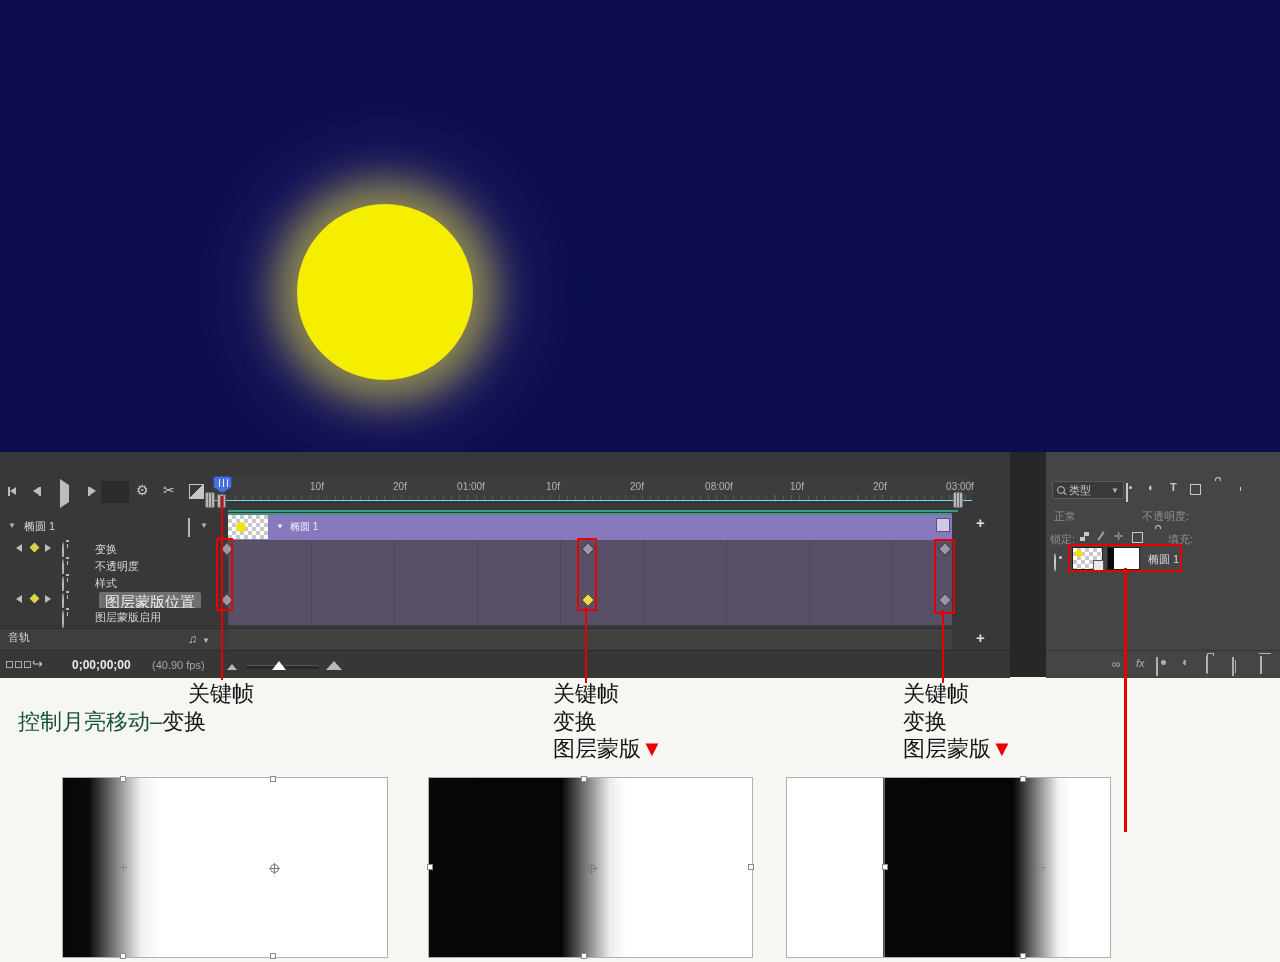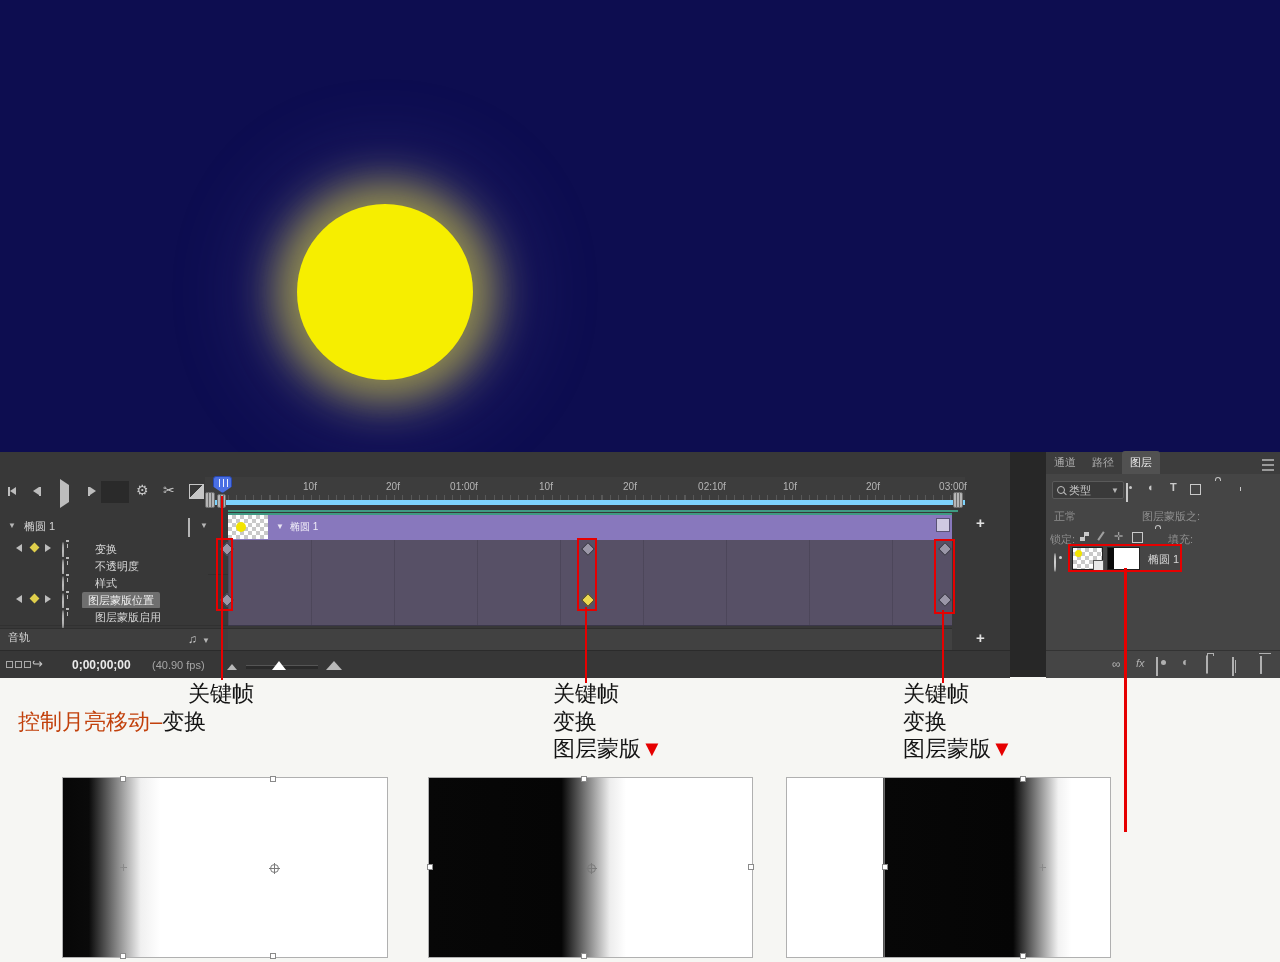--- a/index.html
+++ b/index.html
@@ -30,21 +30,21 @@
   .mag::after{content:"";position:absolute;width:4px;height:1px;background:#c0c0c0;transform:rotate(45deg);right:-3px;bottom:-1px}
   .chv{color:#b5b5b5;font-size:8px}
   .checker{background-color:#fff;background-image:linear-gradient(45deg,#c9c9c9 25%,transparent 25%,transparent 75%,#c9c9c9 75%),linear-gradient(45deg,#c9c9c9 25%,transparent 25%,transparent 75%,#c9c9c9 75%);background-size:8px 8px;background-position:0 0,4px 4px}
   .film{width:9px;height:11px;border:1px solid #b5b5b5;position:relative}
   .film::after{content:"";position:absolute;left:0;right:0;top:4px;height:1px;background:#b5b5b5}
   
   .tl{left:0;top:452px;width:1010px;height:225px;background:#383838}
   .tl-tabbar{left:0;top:0;width:1010px;height:24px;background:#272727}
   .tl-tab{left:10px;top:5px;color:#cfcfcf;font-size:11px}
   .menu-ic{width:12px;height:8px;border-top:2px solid #9a9a9a;border-bottom:2px solid #9a9a9a;background:linear-gradient(#9a9a9a,#9a9a9a) center/100% 2px no-repeat}
-  .ruler{left:205px;top:25px;width:760px;height:23px;background:#3d3d3d;border-bottom:5px solid #7dd3fc}
+  .ruler{left:212px;top:25px;width:760px;height:23px;background:#3d3d3d;border-bottom:1px solid #7dd3fc}
   .ruler .ticks{position:absolute;left:23px;right:0;bottom:0;height:5px;background:repeating-linear-gradient(90deg,rgba(255,255,255,.14) 0 1px,transparent 1px 8.3px)}
   .rlab{position:absolute;top:4px;transform:translateX(-50%);color:#b5b5b5;font-size:10px}
   .lane-bg{background:#575066;border-bottom:1px solid #3b374a;background-image:repeating-linear-gradient(90deg,rgba(0,0,0,.12) 0 1px,transparent 1px 83px)}
   .rowl{background:#383838;border-bottom:1px solid #313131}
   .sel-lab{background:#6f6f6f;border-radius:2px;padding:1px 6px;color:#eee}
   .plus{color:#e0e0e0;font-size:15px;font-weight:bold}
   .slider-track{height:3px;background:#2a2a2a;border-top:1px solid #555}
   .mt{width:0;height:0;border-left:5px solid transparent;border-right:5px solid transparent;border-bottom:6px solid #b9b9b9}
   .mt.big{border-left-width:8px;border-right-width:8px;border-bottom-width:9px}
   .mt.handle{border-bottom-color:#fff;border-left-width:7px;border-right-width:7px;border-bottom-width:9px}
@@ -69,21 +69,21 @@
   .folderic{width:13px;height:9px;border:1px solid #b0b0b0;border-radius:1px;position:relative;margin-top:3px}
   .folderic::before{content:"";position:absolute;top:-3px;left:0;width:5px;height:2px;border:1px solid #b0b0b0;border-bottom:none}
   .newic{width:11px;height:11px;border:1px solid #b0b0b0;position:relative}
   .newic::after{content:"";position:absolute;left:2px;top:2px;right:2px;bottom:2px;border-left:1px solid #b0b0b0;border-top:1px solid #b0b0b0}
   .trashic{width:10px;height:11px;border:1px solid #b0b0b0;border-top:none;position:relative;margin-top:3px;border-radius:0 0 1px 1px}
   .trashic::before{content:"";position:absolute;top:-3px;left:-2px;width:12px;height:1px;background:#b0b0b0}
   
   .redline{background:#e60000}
   .redrect{border:2px solid #e60000}
   .note{font-size:22px;color:#141414;line-height:27px;white-space:nowrap}
-  .note .red{color:#c2410c}
+  .note .red{color:#14532d}
   .tri-dn{color:#e60000}
   
   .thumb{border:1px solid #b0b0b0;background:#fff;position:absolute;top:777px;height:179px}
   .hmark{position:absolute;width:4px;height:4px;border:1px solid #8a8a8a;background:#fff}
   .hring{position:absolute;width:7px;height:7px;border:1px solid #7a7a7a;border-radius:50%}
   .hring::after{content:"";position:absolute;left:3px;top:-2px;width:1px;height:11px;background:#7a7a7a}
   .hring::before{content:"";position:absolute;top:3px;left:-2px;width:11px;height:1px;background:#7a7a7a}
   .hcross{position:absolute;width:7px;height:7px}
   .hcross::after{content:"";position:absolute;left:3px;top:0;width:1px;height:7px;background:#8a8a8a}
   .hcross::before{content:"";position:absolute;top:3px;left:0;width:7px;height:1px;background:#8a8a8a}
@@ -119,21 +119,21 @@
       <span class="abs" style="left:189px;top:8px;width:13px;height:13px;border:1px solid #c6c6c6;background:linear-gradient(135deg,transparent 49%,#c6c6c6 50%)"></span>
     </div>
 
     <div class="abs ruler">
       <span class="ticks"></span>
       <span class="rlab" style="left:105px">10f</span>
       <span class="rlab" style="left:188px">20f</span>
       <span class="rlab" style="left:259px">01:00f</span>
       <span class="rlab" style="left:341px">10f</span>
       <span class="rlab" style="left:425px">20f</span>
-      <span class="rlab" style="left:507px">02:10f</span>
+      <span class="rlab" style="left:507px">08:00f</span>
       <span class="rlab" style="left:585px">10f</span>
       <span class="rlab" style="left:668px">20f</span>
       <span class="rlab" style="left:748px">03:00f</span>
     </div>
 
     <span class="abs grip" style="left:205px;top:40px"></span>
     <span class="abs grip" style="left:953px;top:40px"></span>
     <div class="abs" style="left:228px;top:58px;width:730px;height:2px;background:#3f9a82"></div>
 
     <div class="abs" style="left:0;top:61px;width:228px;height:26px;background:#383838">
@@ -174,21 +174,21 @@
       <span class="abs sw" style="left:62px;top:3px"></span>
       <span class="abs ltxt" style="left:95px;top:2px">样式</span>
     </div>
     <div class="abs lane-bg" style="left:228px;top:122px;width:724px;height:17px"></div>
 
     <div class="abs rowl" style="left:0;top:139px;width:228px;height:17px">
       <span class="abs t-l" style="left:16px;top:4px"></span>
       <span class="abs dia" style="left:31px;top:4px"></span>
       <span class="abs t-r" style="left:45px;top:4px"></span>
       <span class="abs sw" style="left:62px;top:3px"></span>
-      <span class="abs ltxt sel-lab" style="left:82px;top:1px;font-size:11px">图层蒙版位置</span>
+      <span class="abs ltxt sel-lab" style="left:99px;top:1px;font-size:15px">图层蒙版位置</span>
     </div>
     <div class="abs lane-bg" style="left:228px;top:139px;width:724px;height:17px">
       <span class="abs kd" style="left:-6px;top:4px"></span>
       <span class="abs kd y" style="left:355px;top:4px"></span>
       <span class="abs kd" style="left:712px;top:4px"></span>
     </div>
 
     <div class="abs rowl" style="left:0;top:156px;width:228px;height:17px">
       <span class="abs sw" style="left:62px;top:3px"></span>
       <span class="abs ltxt" style="left:95px;top:2px">图层蒙版启用</span>
@@ -223,40 +223,34 @@
 
     <span class="abs ph-head" style="left:213px;top:24px"></span>
     <span class="abs grip" style="left:217px;top:42px;width:7px;height:12px"></span>
   </div>
 
   <div class="abs redline" style="left:221px;top:496px;width:2px;height:184px"></div>
 
   <div class="abs" style="left:1010px;top:452px;width:36px;height:225px;background:#272727"></div>
 
   <div class="abs lp">
-    <div class="abs" style="left:0;top:0;width:234px;height:22px;background:#3d3d3d;display:flex;align-items:flex-end">
-      <span class="lp-tab">通道</span>
-      <span class="lp-tab">路径</span>
-      <span class="lp-tab active">图层</span>
-      <span class="abs menu-ic" style="left:216px;top:7px"></span>
-    </div>
     <div class="abs srch" style="left:6px;top:29px;width:62px">
       <span class="mag"></span>
       <span class="fic">类型</span>
       <span class="chv" style="margin-left:auto">▼</span>
     </div>
     <span class="abs sqic" style="left:80px;top:32px"></span>
     <span class="abs fic" style="left:102px;top:29px">◐</span>
     <span class="abs fic" style="left:124px;top:29px;font-weight:bold">T</span>
     <span class="abs frameic" style="left:144px;top:32px"></span>
     <span class="abs lockic" style="left:166px;top:29px"></span>
     <span class="abs pinic" style="left:190px;top:30px"></span>
 
     <div class="abs dimtxt" style="left:8px;top:57px">正常</div>
-    <div class="abs dimtxt" style="left:96px;top:57px">图层蒙版之:</div>
+    <div class="abs dimtxt" style="left:96px;top:57px">不透明度:</div>
 
     <div class="abs dimtxt" style="left:4px;top:80px">锁定:</div>
     <span class="abs chk4" style="left:34px;top:80px"></span>
     <span class="abs brushic" style="left:54px;top:79px"></span>
     <span class="abs crossic" style="left:68px;top:78px">✛</span>
     <span class="abs frameic" style="left:86px;top:80px"></span>
     <span class="abs lockic" style="left:106px;top:77px"></span>
     <span class="abs dimtxt" style="left:122px;top:80px">填充:</span>
 
     

